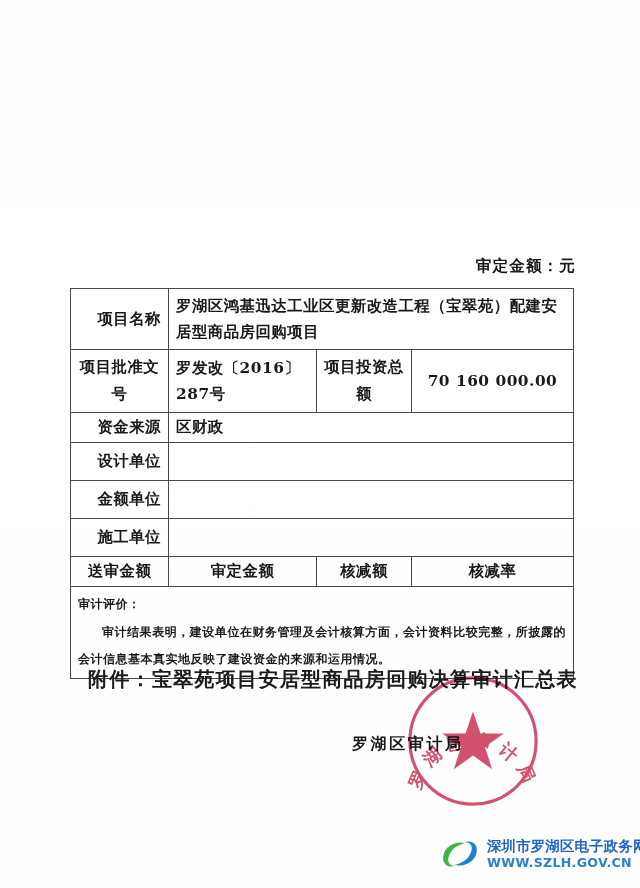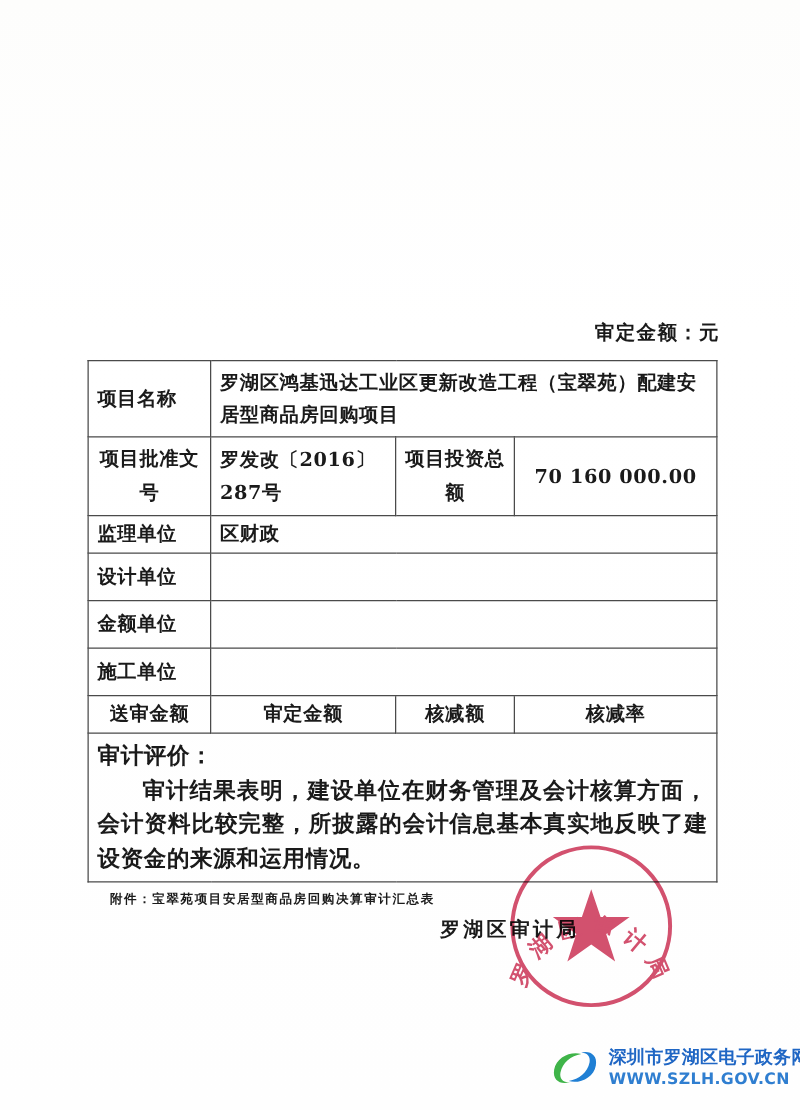--- a/index.html
+++ b/index.html
@@ -65,21 +65,21 @@
     color: #1a1a1a;
   }
   #audit-table td {
     border: 1px solid #4a4a4a;
     padding: 4px 7px;
     vertical-align: middle;
     font-weight: 600;
     letter-spacing: 0.5px;
   }
   .lbl {
-    text-align: left;
+    text-align: right;
     letter-spacing: 2.2px;
   }
   .lbl-2l {
     text-align: center;
     line-height: 27px;
     letter-spacing: 2.2px;
   }
   .val { text-align: left; }
   .val-wrap { line-height: 26px; margin-top: 12px; }
   .num {
@@ -91,35 +91,35 @@
     text-align: center;
     letter-spacing: 3px;
   }
   .empty-row td { height: 29px; }
 
   
   #eval-cell {
     padding: 7px 10px 12px 10px;
     line-height: 27.5px;
     letter-spacing: 0.5px;
-    font-size: 18px;
+    font-size: 12px;
   }
   #eval-title { text-indent: 0; }
   #eval-body {
     text-indent: 2em;
     text-align: justify;
     text-justify: inter-ideograph;
   }
 
   
   #attachment {
     position: absolute;
     left: 88px;
-    top: 712px;
-    font-size: 10px;
+    top: 666px;
+    font-size: 20px;
     letter-spacing: 1.3px;
     font-weight: 600;
   }
   #signer {
     position: absolute;
     left: 352px;
     top: 734px;
     font-size: 16px;
     letter-spacing: 2.6px;
     font-weight: 600;
@@ -192,21 +192,21 @@
         <td class="lbl">项目名称</td>
         <td class="val val-wrap" colspan="3">罗湖区鸿基迅达工业区更新改造工程（宝翠苑）配建安居型商品房回购项目</td>
       </tr>
       <tr>
         <td class="lbl-2l">项目批准文号</td>
         <td class="val val-wrap">罗发改〔2016〕287号</td>
         <td class="lbl-2l">项目投资总额</td>
         <td class="num">70 160 000.00</td>
       </tr>
       <tr>
-        <td class="lbl">监理单位</td>
+        <td class="lbl">资金来源</td>
         <td class="val" colspan="3">区财政</td>
       </tr>
       <tr class="empty-row">
         <td class="lbl">设计单位</td>
         <td class="val" colspan="3"></td>
       </tr>
       <tr class="empty-row">
         <td class="lbl">金额单位</td>
         <td class="val" colspan="3"></td>
       </tr>

